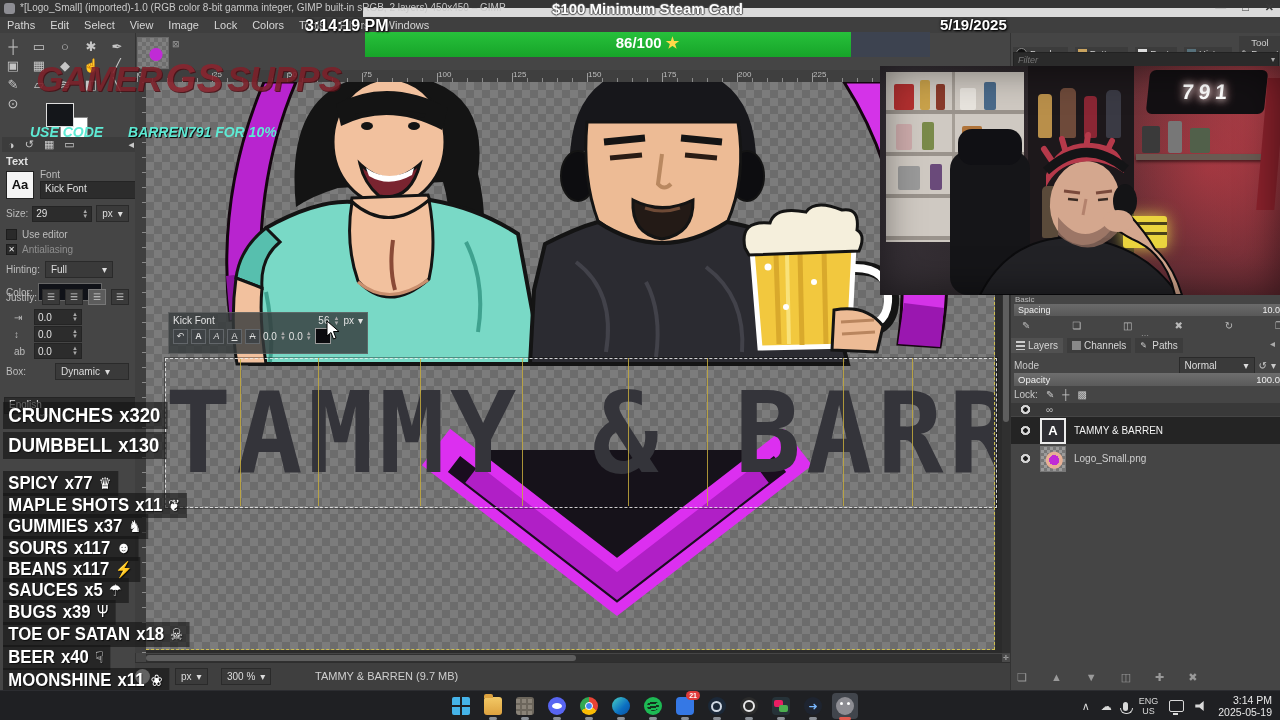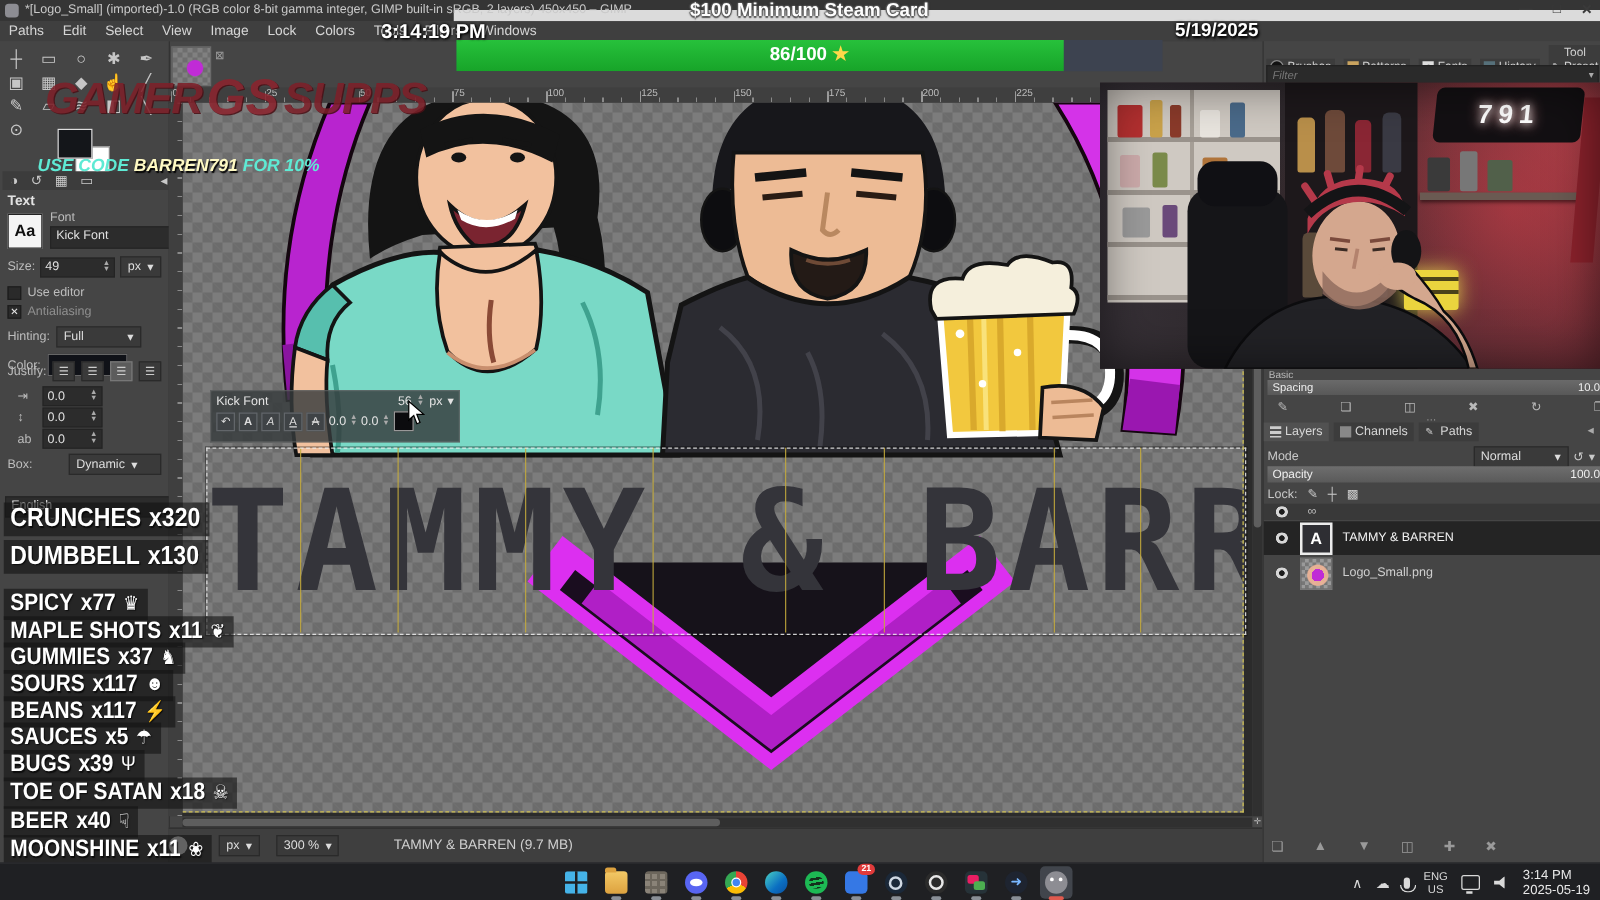--- a/index.html
+++ b/index.html
@@ -24,21 +24,21 @@
     text-shadow:-1px 0 1px #555,1px 0 1px #555,0 -1px 1px #555,0 1px 1px #555;}
   #goalbar{left:365px;top:32px;width:565px;height:25px;background:#3d4350;overflow:hidden;}
   #goalfill{position:absolute;left:0;top:0;height:100%;background:linear-gradient(#27c13b,#17a429);}
   #goallabel{position:absolute;left:0;top:2px;width:100%;text-align:center;font-size:15px;font-weight:bold;color:#fff;}
   #goallabel .star{color:#ffd84a;}
   #brand{left:36px;top:56px;display:flex;align-items:center;gap:4px;opacity:.88;}
   .brandword{font-size:35px;font-weight:bold;font-style:italic;color:#7d2029;letter-spacing:-1px;
     text-shadow:1px 1px 0 #4a1016;}
   #brandmono{font-size:40px;font-weight:bold;font-style:italic;color:#8b242e;text-shadow:1px 1px 0 #4a1016;}
   #promo{left:30px;top:124px;font-size:14px;font-weight:bold;font-style:italic;white-space:nowrap;}
-  #promo .red{color:#5eead4;} #promo .white{color:#fef9c3;text-shadow:1px 1px 1px #000;}
+  #promo .red{color:#5eead4;} #promo .white{color:#5eead4;text-shadow:1px 1px 1px #000;margin-left:21px;}
   .counter{position:absolute;left:3px;display:inline-flex;align-items:center;gap:7px;
     background:rgba(20,20,20,.62);color:#fff;font-weight:bold;font-size:19px;
     padding:1px 8px 2px 6px;transform:scaleX(.88);transform-origin:left;white-space:nowrap;
     text-shadow:1px 1px 1px rgba(0,0,0,.7);}
   .counter.big{font-size:21px;}
   .counter .cicon{font-size:16px;font-weight:normal;}
   
   #toolbox{left:0;top:33px;width:135px;height:657px;background:#454545;border-right:1px solid #333;}
   #tools{left:4px;top:6px;width:126px;display:flex;flex-wrap:wrap;gap:3px 8px;font-size:13px;color:#c6c6c6;}
   #tools span{width:18px;height:16px;text-align:center;cursor:pointer;}
@@ -224,21 +224,21 @@
   #tray{position:absolute;right:8px;top:0;height:30px;display:flex;align-items:center;gap:11px;color:#d9d9d9;}
   #tray .glyph{font-size:11px;}
   .mic{width:5px;height:9px;background:#d9d9d9;border-radius:3px;position:relative;display:inline-block;}
   .mic::after{content:"";position:absolute;left:-3px;bottom:-3px;width:11px;height:5px;
     border:1px solid #d9d9d9;border-top:none;border-radius:0 0 6px 6px;}
   .monitor{width:13px;height:10px;border:1.5px solid #d9d9d9;border-radius:2px;display:inline-block;position:relative;}
   .monitor::after{content:"";position:absolute;left:3px;bottom:-4px;width:5px;height:2px;background:#d9d9d9;}
   .speaker{width:12px;height:10px;background:#d9d9d9;display:inline-block;
     clip-path:polygon(0 35%,35% 35%,70% 0,70% 100%,35% 65%,0 65%);}
   #lang{font-size:9px;line-height:10px;text-align:center;}
-  #traytime{font-size:10.5px;line-height:12px;color:#e8e8e8;}
+  #traytime{font-size:10.5px;line-height:12px;text-align:right;color:#e8e8e8;}
 </style>
 </head>
 <body>
 
 <div id="screen">
 
   <div class="ab" id="titlebar">
     <div class="ab" id="appicon"></div>
   </div>
   <div class="ab" id="titlestrip"></div>
@@ -290,21 +290,21 @@
       <span>▭</span>
       <span class="right">◂</span>
     </div>
     <div class="ab" id="texttitle">Text</div>
     <div class="ab" id="aabtn">Aa</div>
     <div class="ab optlabel" id="fontlabel">Font</div>
     <div class="ab" id="fontfield">Kick Font</div>
     <div class="ab" id="sizerow">
       <span class="optlabel">Size:</span>
       <span class="numfield" style="width:52px;justify-content:space-between;">
-        <span>49</span>
+        <span>29</span>
         <span class="spin">
             <span>▲</span>
             <span>▼</span>
           </span>
       </span>
       <span class="selbox">
         <span>px</span>
         <span>▾</span>
       </span>
     </div>

